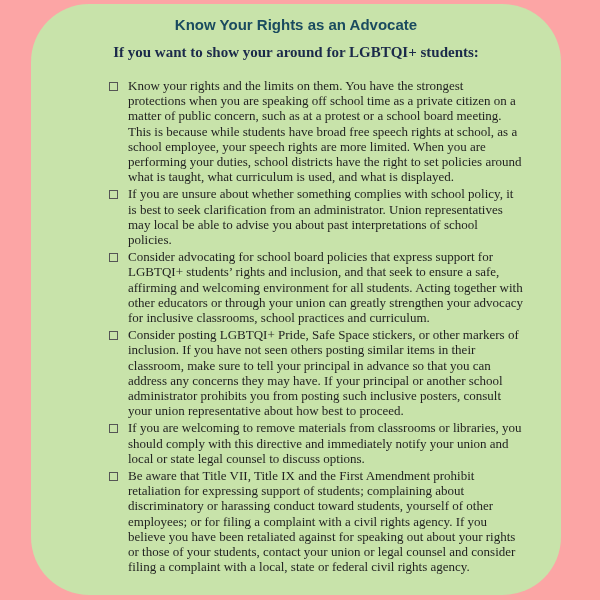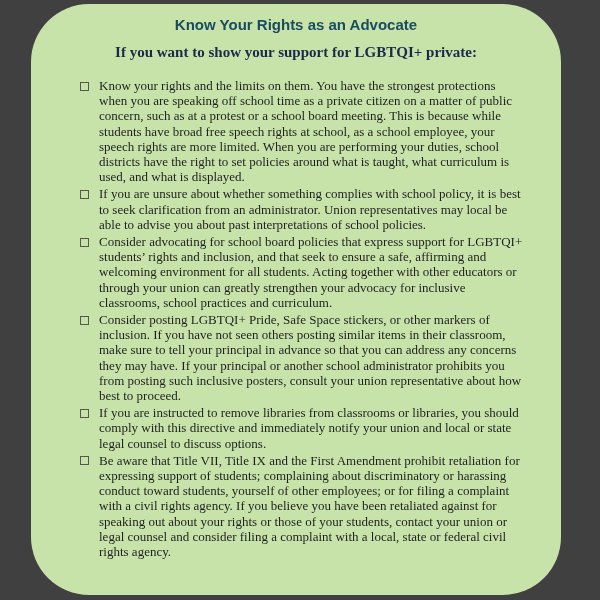--- a/index.html
+++ b/index.html
@@ -7,21 +7,21 @@
     padding: 0;
     width: 600px;
     height: 600px;
     background: #FFFFFF;
     font-family: "Liberation Serif", serif;
   }
   .page {
     position: relative;
     width: 600px;
     height: 600px;
-    background: #404040;
+    background: #fca5a5;
     overflow: hidden;
   }
   .card {
     position: absolute;
     left: 31px;
     top: 4px;
     width: 530px;
     height: 591px;
     background: #C8E3AA;
     border-radius: 58px;
@@ -41,21 +41,21 @@
     text-align: center;
     font-family: "Liberation Serif", serif;
     font-weight: bold;
     font-size: 15px;
     line-height: 18px;
     color: #1B2A4A;
     margin-top: 9px;
   }
   .advice-list {
     margin: 17px 0 0 0;
-    padding: 0 38px 0 49px;
+    padding: 0 38px 0 78px;
     list-style: none;
   }
   .advice-item {
     display: flex;
     align-items: flex-start;
     gap: 10px;
     margin-bottom: 2px;
   }
   .checkbox-glyph {
     flex: 0 0 auto;
@@ -72,41 +72,41 @@
     color: #1F1F1F;
     text-align: left;
   }
 </style>
 </head>
 <body>
 
 <div class="page">
   <div class="card">
     <div class="card-title">Know Your Rights as an Advocate</div>
-    <div class="card-subtitle">If you want to show your support for LGBTQI+ private:</div>
+    <div class="card-subtitle">If you want to show your around for LGBTQI+ students:</div>
     <ul class="advice-list">
         <li class="advice-item">
           <span class="checkbox-glyph"></span>
           <span class="advice-text">Know your rights and the limits on them. You have the strongest protections when you are speaking off school time as a private citizen on a matter of public concern, such as at a protest or a school board meeting. This is because while students have broad free speech rights at school, as a school employee, your speech rights are more limited. When you are performing your duties, school districts have the right to set policies around what is taught, what curriculum is used, and what is displayed.</span>
         </li>
         <li class="advice-item">
           <span class="checkbox-glyph"></span>
           <span class="advice-text">If you are unsure about whether something complies with school policy, it is best to seek clarification from an administrator. Union representatives may local be able to advise you about past interpretations of school policies.</span>
         </li>
         <li class="advice-item">
           <span class="checkbox-glyph"></span>
           <span class="advice-text">Consider advocating for school board policies that express support for LGBTQI+ students’ rights and inclusion, and that seek to ensure a safe, affirming and welcoming environment for all students. Acting together with other educators or through your union can greatly strengthen your advocacy for inclusive classrooms, school practices and curriculum.</span>
         </li>
         <li class="advice-item">
           <span class="checkbox-glyph"></span>
           <span class="advice-text">Consider posting LGBTQI+ Pride, Safe Space stickers, or other markers of inclusion. If you have not seen others posting similar items in their classroom, make sure to tell your principal in advance so that you can address any concerns they may have. If your principal or another school administrator prohibits you from posting such inclusive posters, consult your union representative about how best to proceed.</span>
         </li>
         <li class="advice-item">
           <span class="checkbox-glyph"></span>
-          <span class="advice-text">If you are instructed to remove libraries from classrooms or libraries, you should comply with this directive and immediately notify your union and local or state legal counsel to discuss options.</span>
+          <span class="advice-text">If you are welcoming to remove materials from classrooms or libraries, you should comply with this directive and immediately notify your union and local or state legal counsel to discuss options.</span>
         </li>
         <li class="advice-item">
           <span class="checkbox-glyph"></span>
           <span class="advice-text">Be aware that Title VII, Title IX and the First Amendment prohibit retaliation for expressing support of students; complaining about discriminatory or harassing conduct toward students, yourself of other employees; or for filing a complaint with a civil rights agency. If you believe you have been retaliated against for speaking out about your rights or those of your students, contact your union or legal counsel and consider filing a complaint with a local, state or federal civil rights agency.</span>
         </li>
       </ul>
   </div>
 </div>
 
 </body></html>

